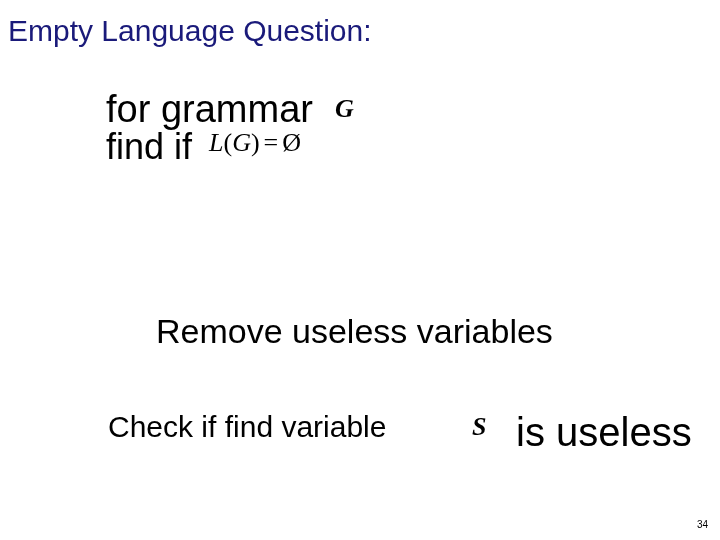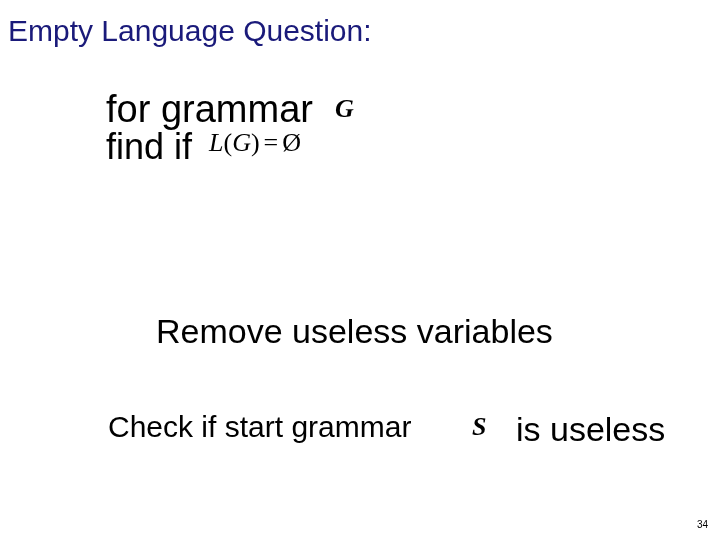--- a/index.html
+++ b/index.html
@@ -85,21 +85,21 @@
     top: 412px;
     font-family: "Times New Roman", Times, serif;
     font-style: italic;
     font-weight: bold;
     font-size: 26px;
   }
   .check-line-b {
     position: absolute;
     left: 516px;
     top: 410px;
-    font-size: 34px;
+    font-size: 40px;
   }
   .page-num {
     position: absolute;
     right: 12px;
     bottom: 10px;
     font-family: Arial, Helvetica, sans-serif;
     font-size: 10px;
     color: #000;
   }
 </style>
@@ -115,19 +115,19 @@
 
   <div class="sym-G">G</div>
 
   <div class="sym-LG">
     <span class="it">L</span><span>(</span><span class="it">G</span><span>)</span><span class="eq">=</span><span class="sym-empty">Ø</span>
   </div>
 
 
   <div class="remove-line">Remove useless variables</div>
 
-  <div class="check-line-a">Check if start grammar</div>
+  <div class="check-line-a">Check if find variable</div>
   <div class="sym-S">S</div>
   <div class="check-line-b">is useless</div>
 
   <div class="page-num">34</div>
 
 </div>
 
 </body></html>

